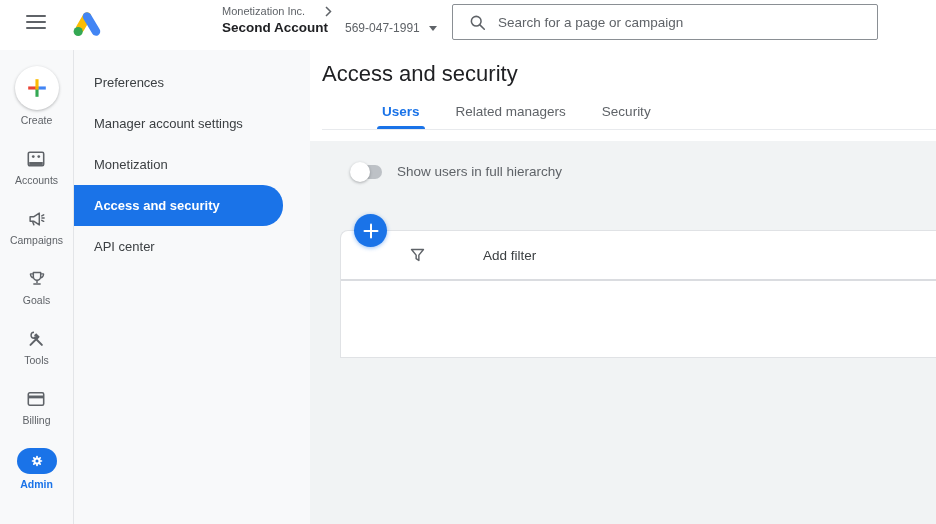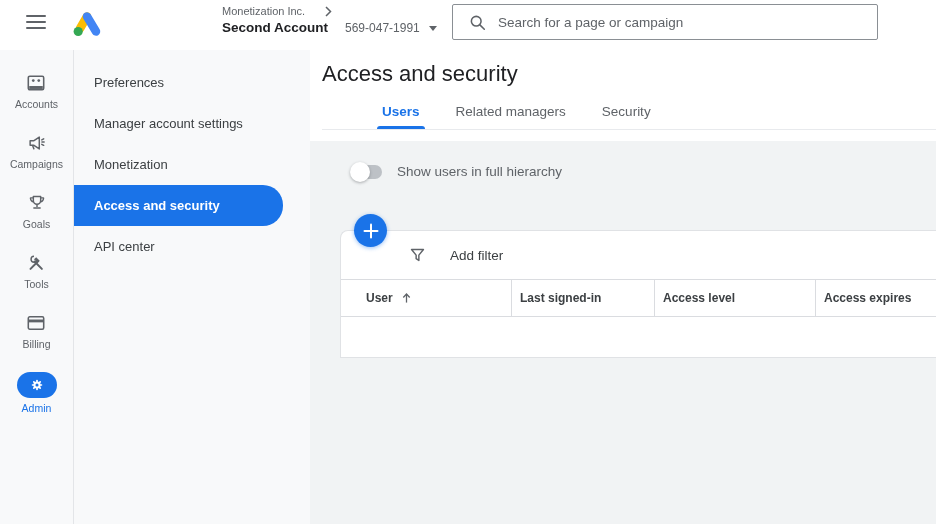--- a/index.html
+++ b/index.html
@@ -25,21 +25,21 @@
 
   
   .body { display:flex; height:474px; }
 
   .rail { width:74px; background:#f8f9fa; border-right:1px solid #e3e5e8; display:flex; flex-direction:column; align-items:center; flex-shrink:0; }
   .rail-item { display:flex; flex-direction:column; align-items:center; margin-top:22px; cursor:pointer; }
   .rail-item .rlabel { font-size:10.5px; color:#5f6368; margin-top:4px; }
   .create-btn { margin-top:16px; }
   .create-circle { width:44px; height:44px; border-radius:50%; background:#fff; box-shadow:0 1px 3px rgba(60,64,67,.35); display:flex; align-items:center; justify-content:center; }
   .admin-pill { width:40px; height:26px; border-radius:13px; background:#1a73e8; display:flex; align-items:center; justify-content:center; }
-  .rail-item.active .rlabel { color:#1a73e8; font-weight:400; }
+  .rail-item.active .rlabel { color:#1a73e8; font-weight:700; }
 
   .sidenav { width:236px; background:#f8f9fa; padding-top:12px; flex-shrink:0; }
   .nav-item { height:41px; display:flex; align-items:center; padding-left:20px; font-size:13px; color:#3c4043; cursor:pointer; }
   .nav-item.selected { background:#1a73e8; color:#fff; font-weight:700; border-radius:0 20px 20px 0; width:209px; }
 
   .main { flex:1; display:flex; flex-direction:column; background:#fff; min-width:0; }
   .main-header { height:91px; background:#fff; padding-left:12px; }
   .page-title { font-size:22px; font-weight:400; color:#202124; padding-top:11px; }
   .tabbar { display:flex; gap:26px; margin-top:9px; padding-left:10px; border-bottom:1px solid #e8eaed; }
   .tab { position:relative; padding:8px 5px 10px; font-size:13.5px; color:#5f6368; cursor:pointer; }
@@ -52,21 +52,21 @@
   .switch { position:relative; width:30px; height:14px; }
   .switch .track { position:absolute; left:0; top:0; width:30px; height:14px; border-radius:7px; background:#bdc1c6; }
   .switch .thumb { position:absolute; left:-2px; top:-3px; width:20px; height:20px; border-radius:50%; background:#fff; box-shadow:0 1px 3px rgba(60,64,67,.4); }
   .toggle-label { margin-left:15px; font-size:13.5px; color:#5f6368; }
 
   .fab { position:absolute; left:44px; top:73px; width:33px; height:33px; border-radius:50%; background:#1a73e8; box-shadow:0 1px 4px rgba(26,115,232,.45); display:flex; align-items:center; justify-content:center; cursor:pointer; z-index:3; }
 
   .card { position:absolute; left:30px; top:89px; right:0; height:128px; background:#fff; border:1px solid #e0e2e5; border-right:none; border-radius:8px 0 0 0; z-index:2; }
   .filter-row { height:49px; border-bottom:1px solid #dadce0; display:flex; align-items:center; }
   .filter-icon-wrap { margin-left:68px; display:flex; align-items:center; cursor:pointer; }
-  .filter-label { margin-left:24px; font-size:13.5px; color:#3c4043; cursor:pointer; }
+  .filter-label { margin-left:57px; font-size:13.5px; color:#3c4043; cursor:pointer; }
   .thead { display:flex; height:36px; }
   .th { display:flex; align-items:center; font-size:12px; font-weight:700; color:#3c4043; padding-left:8px; cursor:pointer; }
   .th.col-user { width:170px; padding-left:25px; }
   .th.col-last { width:143px; border-left:1px solid #dadce0; }
   .th.col-level { width:161px; border-left:1px solid #dadce0; }
   .th.col-expires { flex:1; border-left:1px solid #dadce0; }
   .th .sort { margin-left:8px; display:flex; align-items:center; }
   .tbody-empty { height:41px; border-top:1px solid #dadce0; }
 </style>
 </head>
@@ -108,20 +108,32 @@
           <circle cx="8.5" cy="8.5" r="5.7" fill="none" stroke="#5f6368" stroke-width="1.8"></circle>
           <line x1="12.8" y1="12.8" x2="18" y2="18" stroke="#5f6368" stroke-width="1.8" stroke-linecap="round"></line>
         </svg>
       <input type="text" placeholder="Search for a page or campaign" style="">
     </div>
   </div>
 
   <div class="body">
 
     <div class="rail">
+      <div class="rail-item create-btn">
+        <div class="create-circle">
+          <svg width="22" height="22" viewBox="0 0 24 24">
+            <rect x="2.4" y="10.3" width="8.4" height="3.4" fill="#ea4335"></rect>
+            <rect x="13.2" y="10.3" width="8.4" height="3.4" fill="#4285f4"></rect>
+            <rect x="10.3" y="2.4" width="3.4" height="8.4" fill="#fbbc04"></rect>
+            <rect x="10.3" y="13.2" width="3.4" height="8.4" fill="#34a853"></rect>
+            <rect x="10.3" y="10.3" width="3.4" height="3.4" fill="#f9ab00"></rect>
+          </svg>
+        </div>
+        <span class="rlabel">Create</span>
+      </div>
 
       <div class="rail-item">
         <svg width="22" height="22" viewBox="0 0 24 24">
           <rect x="3.6" y="4.6" width="16.8" height="14.8" rx="1.6" fill="none" stroke="#5f6368" stroke-width="1.7"></rect>
           <circle cx="9" cy="9.3" r="1.5" fill="#5f6368"></circle>
             <circle cx="15" cy="9.3" r="1.5" fill="#5f6368"></circle>
           <rect x="4.6" y="15.3" width="14.8" height="3.2" fill="#5f6368"></rect>
         </svg>
         <span class="rlabel">Accounts</span>
       </div>
@@ -221,40 +233,20 @@
         <div class="card">
           <div class="filter-row">
             <div class="filter-icon-wrap">
               <svg width="17" height="17" viewBox="0 0 20 20">
                 <path d="M3 3 h14 l-5.4 6.6 v6.2 l-3.2 -2.1 v-4.1 Z" fill="none" stroke="#5f6368" stroke-width="1.7" stroke-linejoin="round"></path>
               </svg>
             </div>
             <span class="filter-label">Add filter</span>
           </div>
 
-          <div class="thead">
-            <div class="th col-user">
-              <span>User</span>
-              <span class="sort">
-                <svg width="11" height="12" viewBox="0 0 12 13">
-                    <line x1="6" y1="2.5" x2="6" y2="11.5" stroke="#5f6368" stroke-width="1.4"></line>
-                    <polyline points="2.5,6 6,2.2 9.5,6" fill="none" stroke="#5f6368" stroke-width="1.4"></polyline>
-                  </svg>
-              </span>
-            </div>
-            <div class="th col-last">
-                <span>Last signed-in</span>
-              </div>
-            <div class="th col-level">
-                <span>Access level</span>
-              </div>
-            <div class="th col-expires">
-                <span>Access expires</span>
-              </div>
-          </div>
 
           <div class="tbody-empty"></div>
         </div>
 
       </div>
     </div>
   </div>
 </div>
 
 </body></html>

